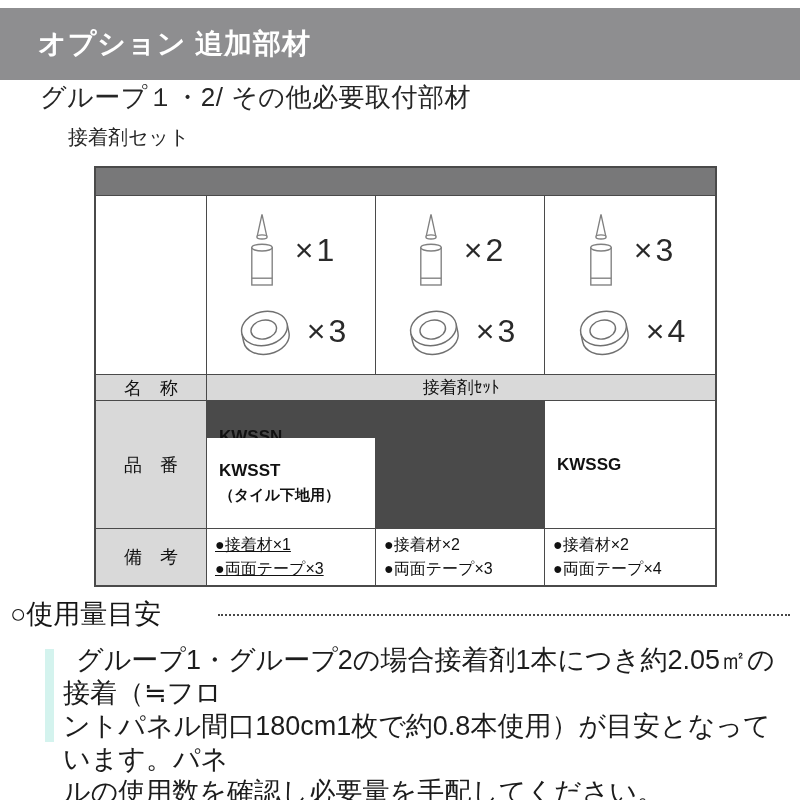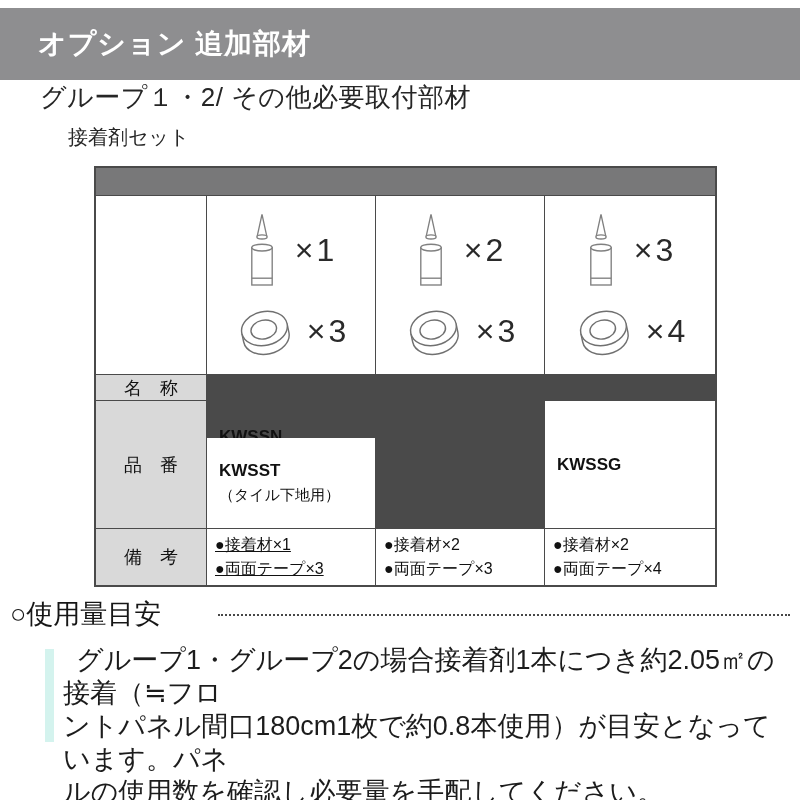--- a/index.html
+++ b/index.html
@@ -34,21 +34,21 @@
   .prod{grid-row:2;display:flex;flex-direction:column;justify-content:center;align-items:center;gap:13px;}
   .prod-row{display:flex;align-items:center;}
   .prod-row.tube{gap:16px;}
   .prod-row.tape{gap:10px;}
   .qty{font-size:32px;color:#2a2a2a;letter-spacing:3px;white-space:nowrap;}
   .name-label{grid-row:3;grid-column:1;}
   .name-value{grid-row:3;grid-column:2/5;display:flex;align-items:center;justify-content:center;font-size:17px;color:#111;}
   .part-label{grid-row:4/6;grid-column:1;}
   .pcell{display:flex;flex-direction:column;justify-content:center;padding-left:12px;box-sizing:border-box;}
   .pcode{font-weight:bold;font-size:17px;color:#111;}
-  .pnote{font-size:15px;color:#111;margin-top:5px;font-weight:400;}
+  .pnote{font-size:15px;color:#111;margin-top:5px;font-weight:700;}
   .kwssn{grid-row:4;grid-column:2;margin-top:36px;}
   .kwsst{grid-row:5;grid-column:2;}
   .kwsse{grid-row:4/6;grid-column:3;}
   .kwssg{grid-row:4/6;grid-column:4;}
   .rem-label{grid-row:6;grid-column:1;}
   .rem{grid-row:6;display:flex;flex-direction:column;justify-content:center;padding-left:8px;font-size:16px;line-height:24px;color:#111;box-sizing:border-box;}
   .rem.c1{grid-column:2;text-decoration:underline;} .rem.c2{grid-column:3;} .rem.c3{grid-column:4;}
   
   .usage-head{position:absolute;left:10px;top:596px;font-size:27px;color:#161616;}
   .dotline{position:absolute;left:218px;top:614px;width:572px;height:0;border-top:2px dotted #474747;}
@@ -147,20 +147,21 @@
             <ellipse cx="36" cy="27" rx="26" ry="19" fill="#fff"></ellipse>
             <ellipse cx="35" cy="28" rx="14.5" ry="10.5" fill="#fff"></ellipse>
           </g>
         </svg>
       </span>
       <span class="qty">×4</span>
     </div>
   </div>
 
   <div class="cell gray rlabel name-label">名　称</div>
+  <div class="cell gray name-value">接着剤ｾｯﾄ</div>
 
   <div class="cell gray rlabel part-label">品　番</div>
   <div class="cell pcell kwssn">
     <span class="pcode">KWSSN</span>
   </div>
   <div class="cell pcell kwsst">
     <span class="pcode">KWSST</span>
     <span class="pnote">（タイル下地用）</span>
   </div>
   <div class="cell pcell kwssg">

